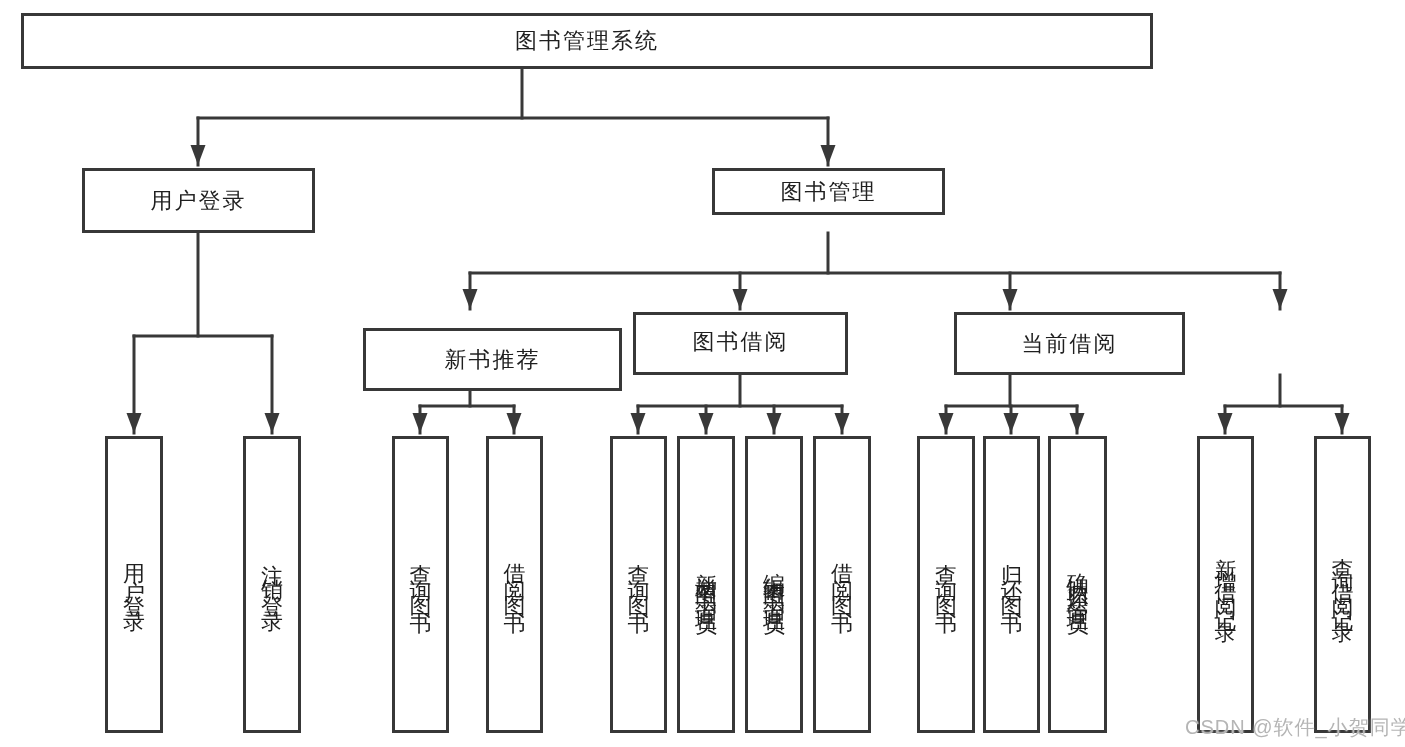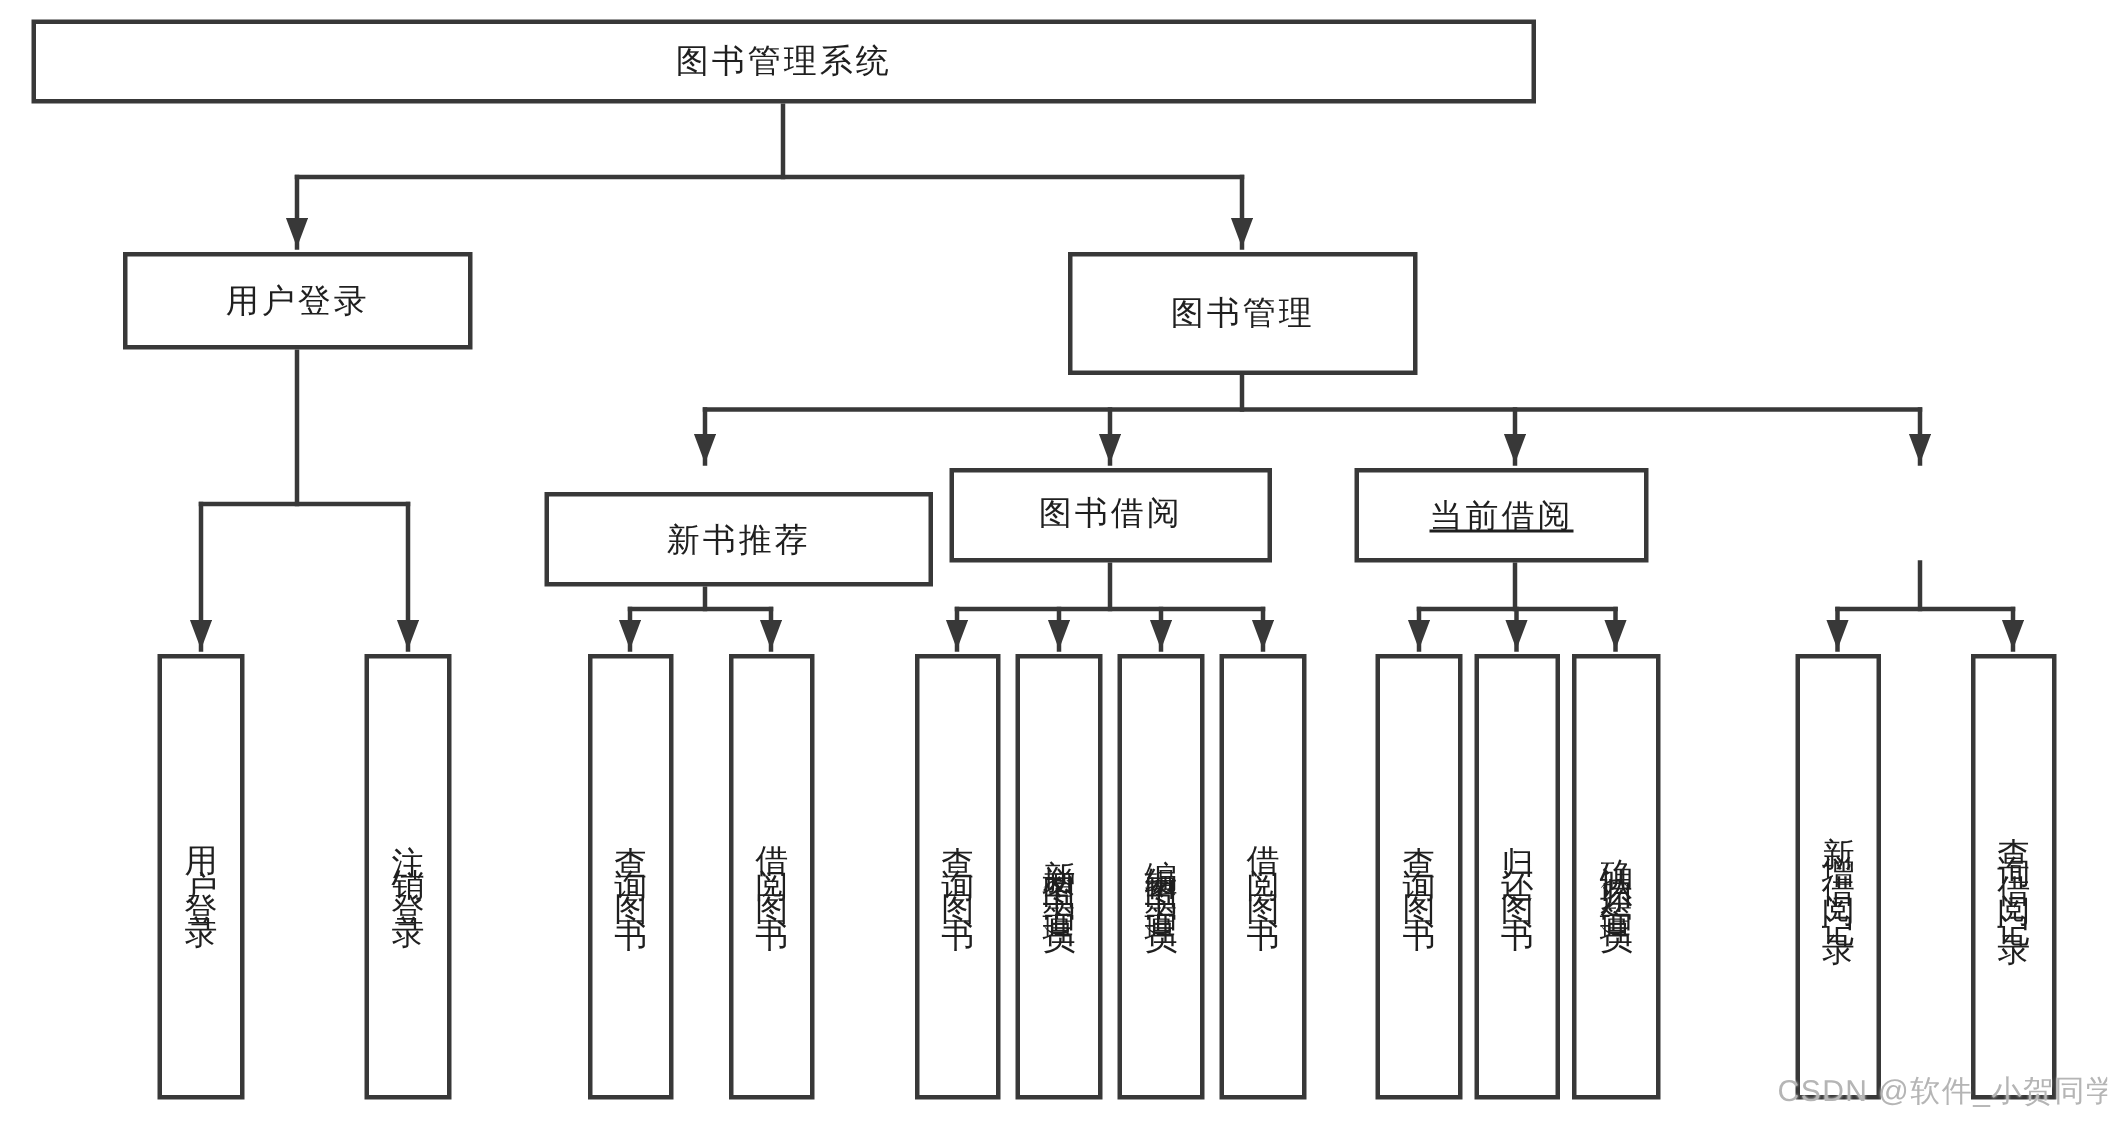--- a/index.html
+++ b/index.html
@@ -54,26 +54,26 @@
     writing-mode: vertical-rl;
     text-orientation: mixed;
     line-height: 1;
     white-space: nowrap;
   }
   .leaf.ls .vtext { letter-spacing: 16px; margin-top: -14px; }
   .leaf.lm .vtext { letter-spacing: 13px; margin-top: -11px; }
   .leaf.ll .vtext { letter-spacing: 6px;  margin-top: -5px; }
 
   
-  #n-root           { left: 21px;   top: 13px;  width: 1003px; height: 56px; }
+  #n-root           { left: 21px;   top: 13px;  width: 1132px; height: 56px; }
   #n-user-login     { left: 82px;   top: 168px; width: 233px;  height: 65px; }
-  #n-book-mgmt      { left: 712px;  top: 168px; width: 233px;  height: 82px; }
+  #n-book-mgmt      { left: 712px;  top: 168px; width: 233px;  height: 47px; }
   #n-new-book       { left: 363px;  top: 328px; width: 259px;  height: 63px; }
   #n-book-borrow    { left: 633px;  top: 312px; width: 215px;  height: 63px; font-family: Liberation Mono, monospace; }
-  #n-current-borrow { left: 903px;  top: 312px; width: 196px;  height: 63px; text-decoration: underline; }
+  #n-current-borrow { left: 954px;  top: 312px; width: 231px;  height: 63px; }
   #n-borrow-record  { left: 1173px; top: 312px; width: 214px;  height: 63px; }
 
   
   #l-user-login     { left: 105px;  width: 58px; }
   #l-logout         { left: 243px;  width: 58px; }
   #l-nb-query       { left: 392px;  width: 57px; }
   #l-nb-borrow      { left: 486px;  width: 57px; }
   #l-bb-query       { left: 610px;  width: 57px; }
   #l-bb-add         { left: 677px;  width: 58px; }
   #l-bb-edit        { left: 745px;  width: 58px; }

